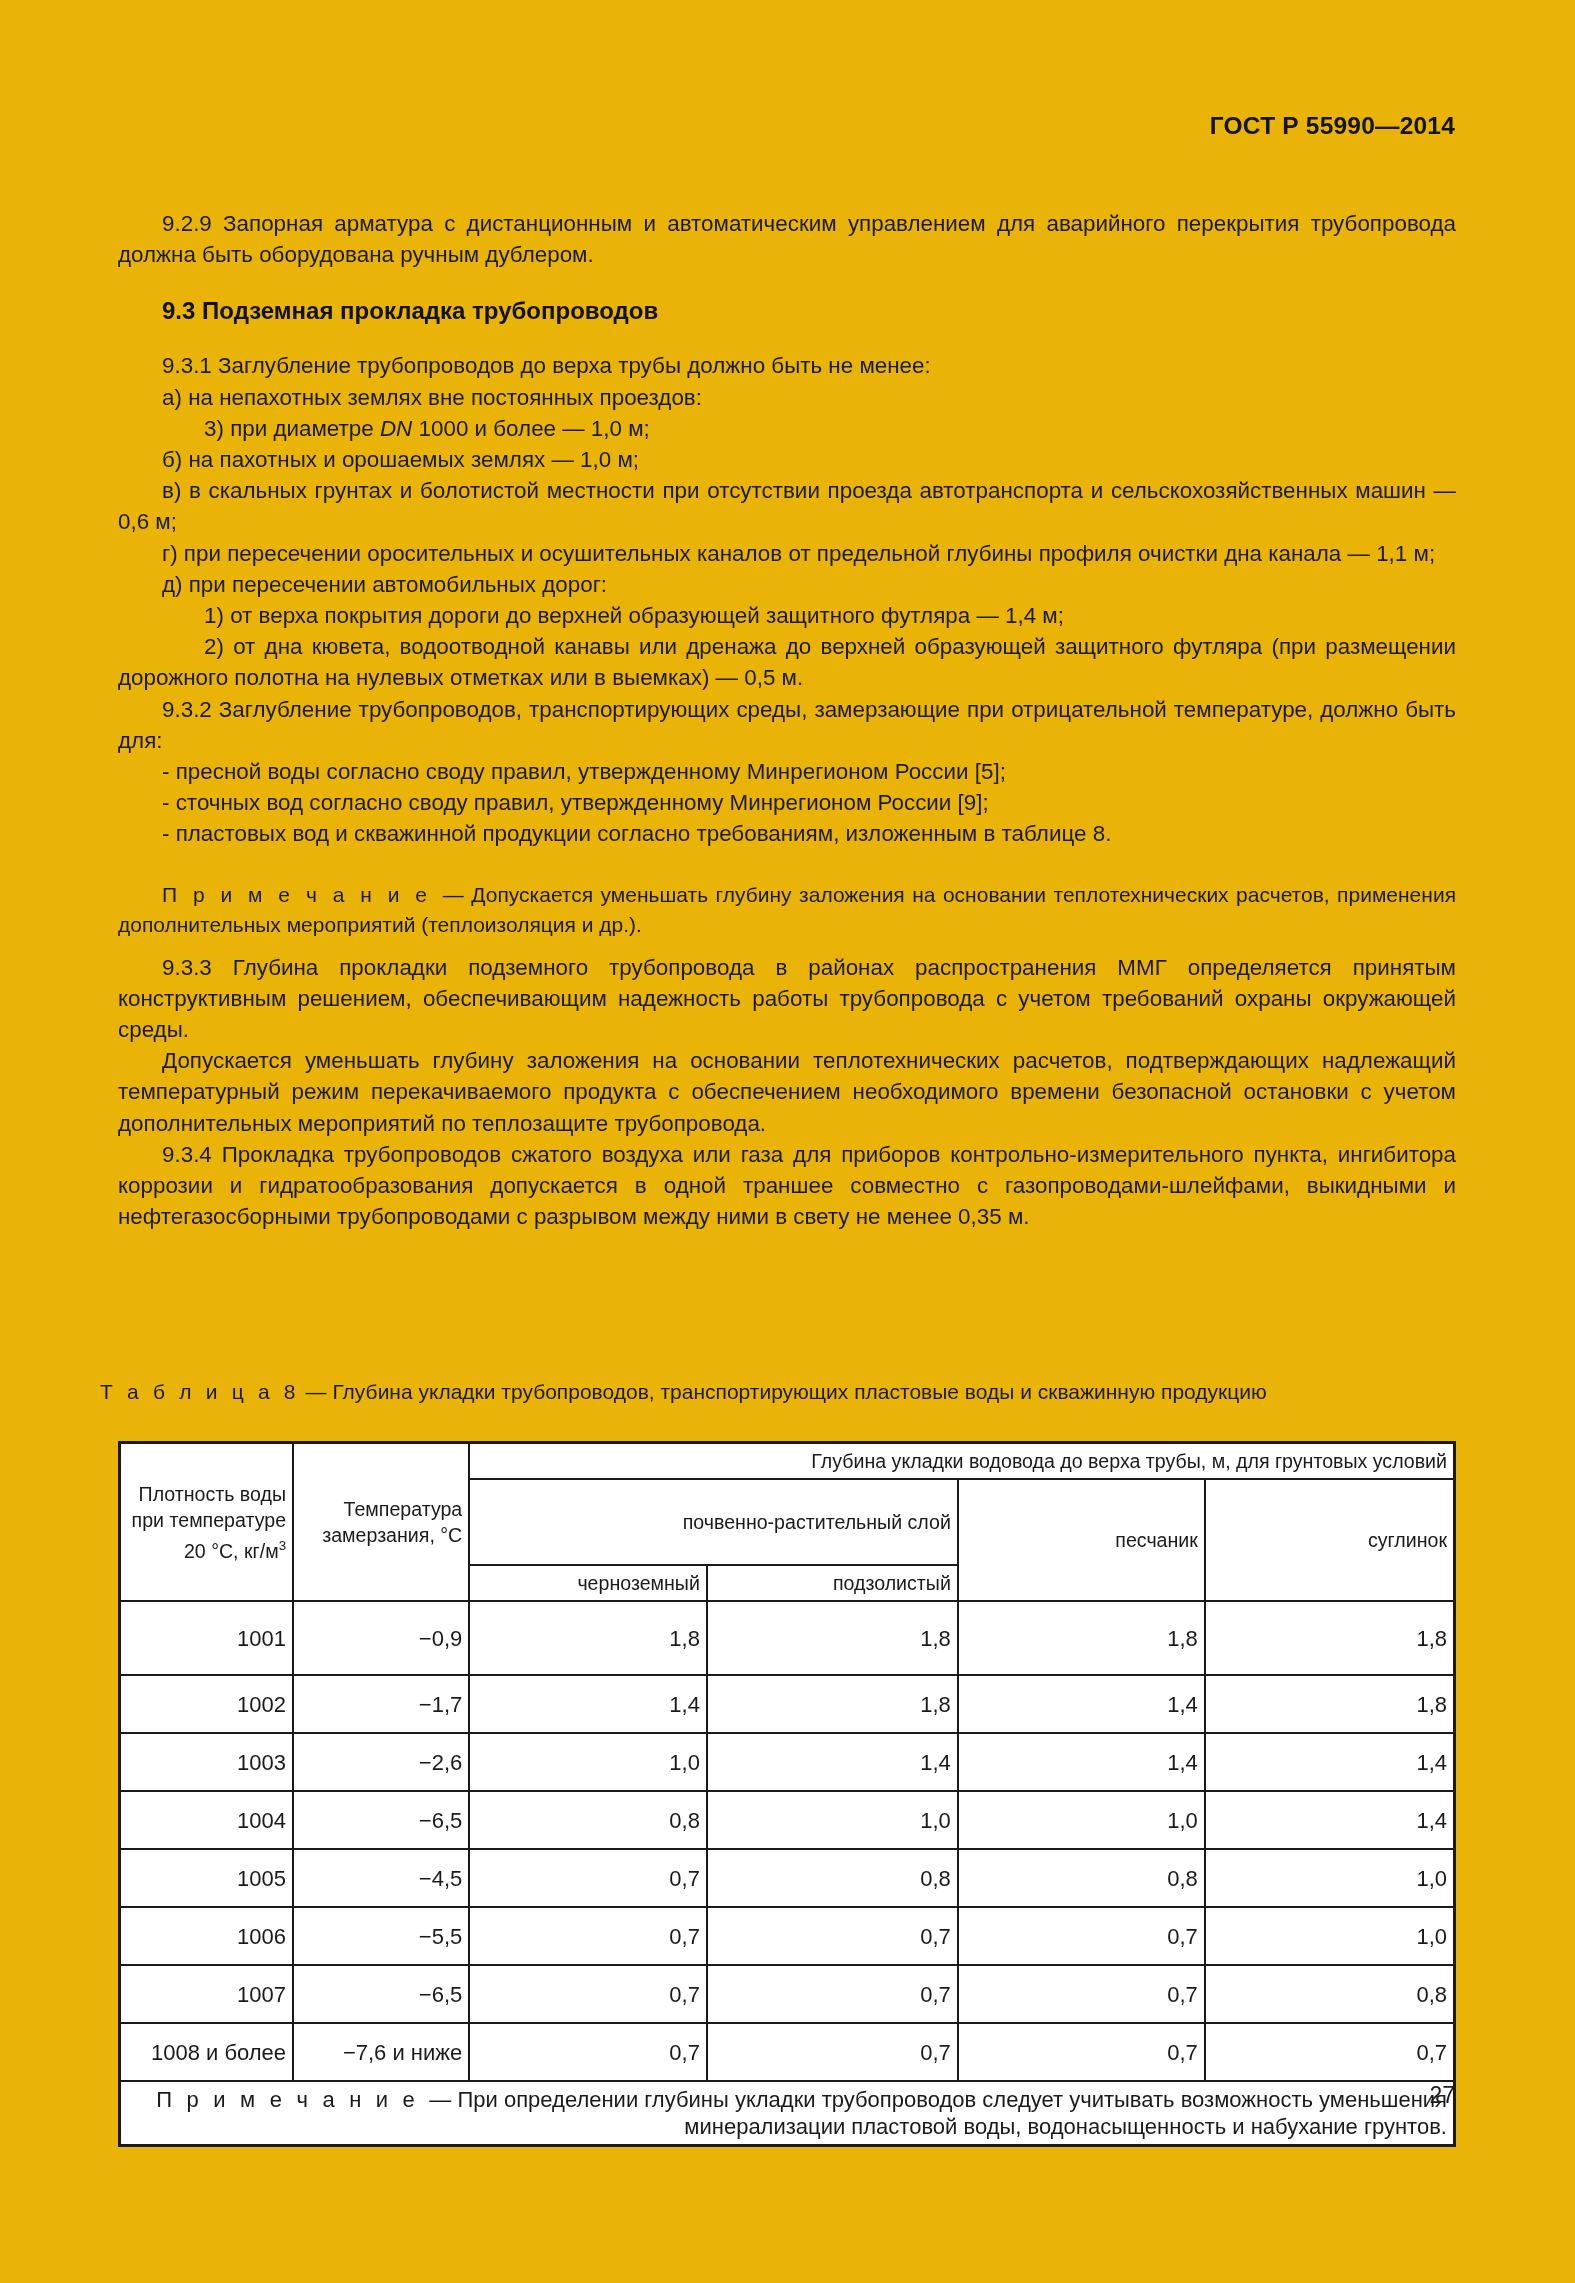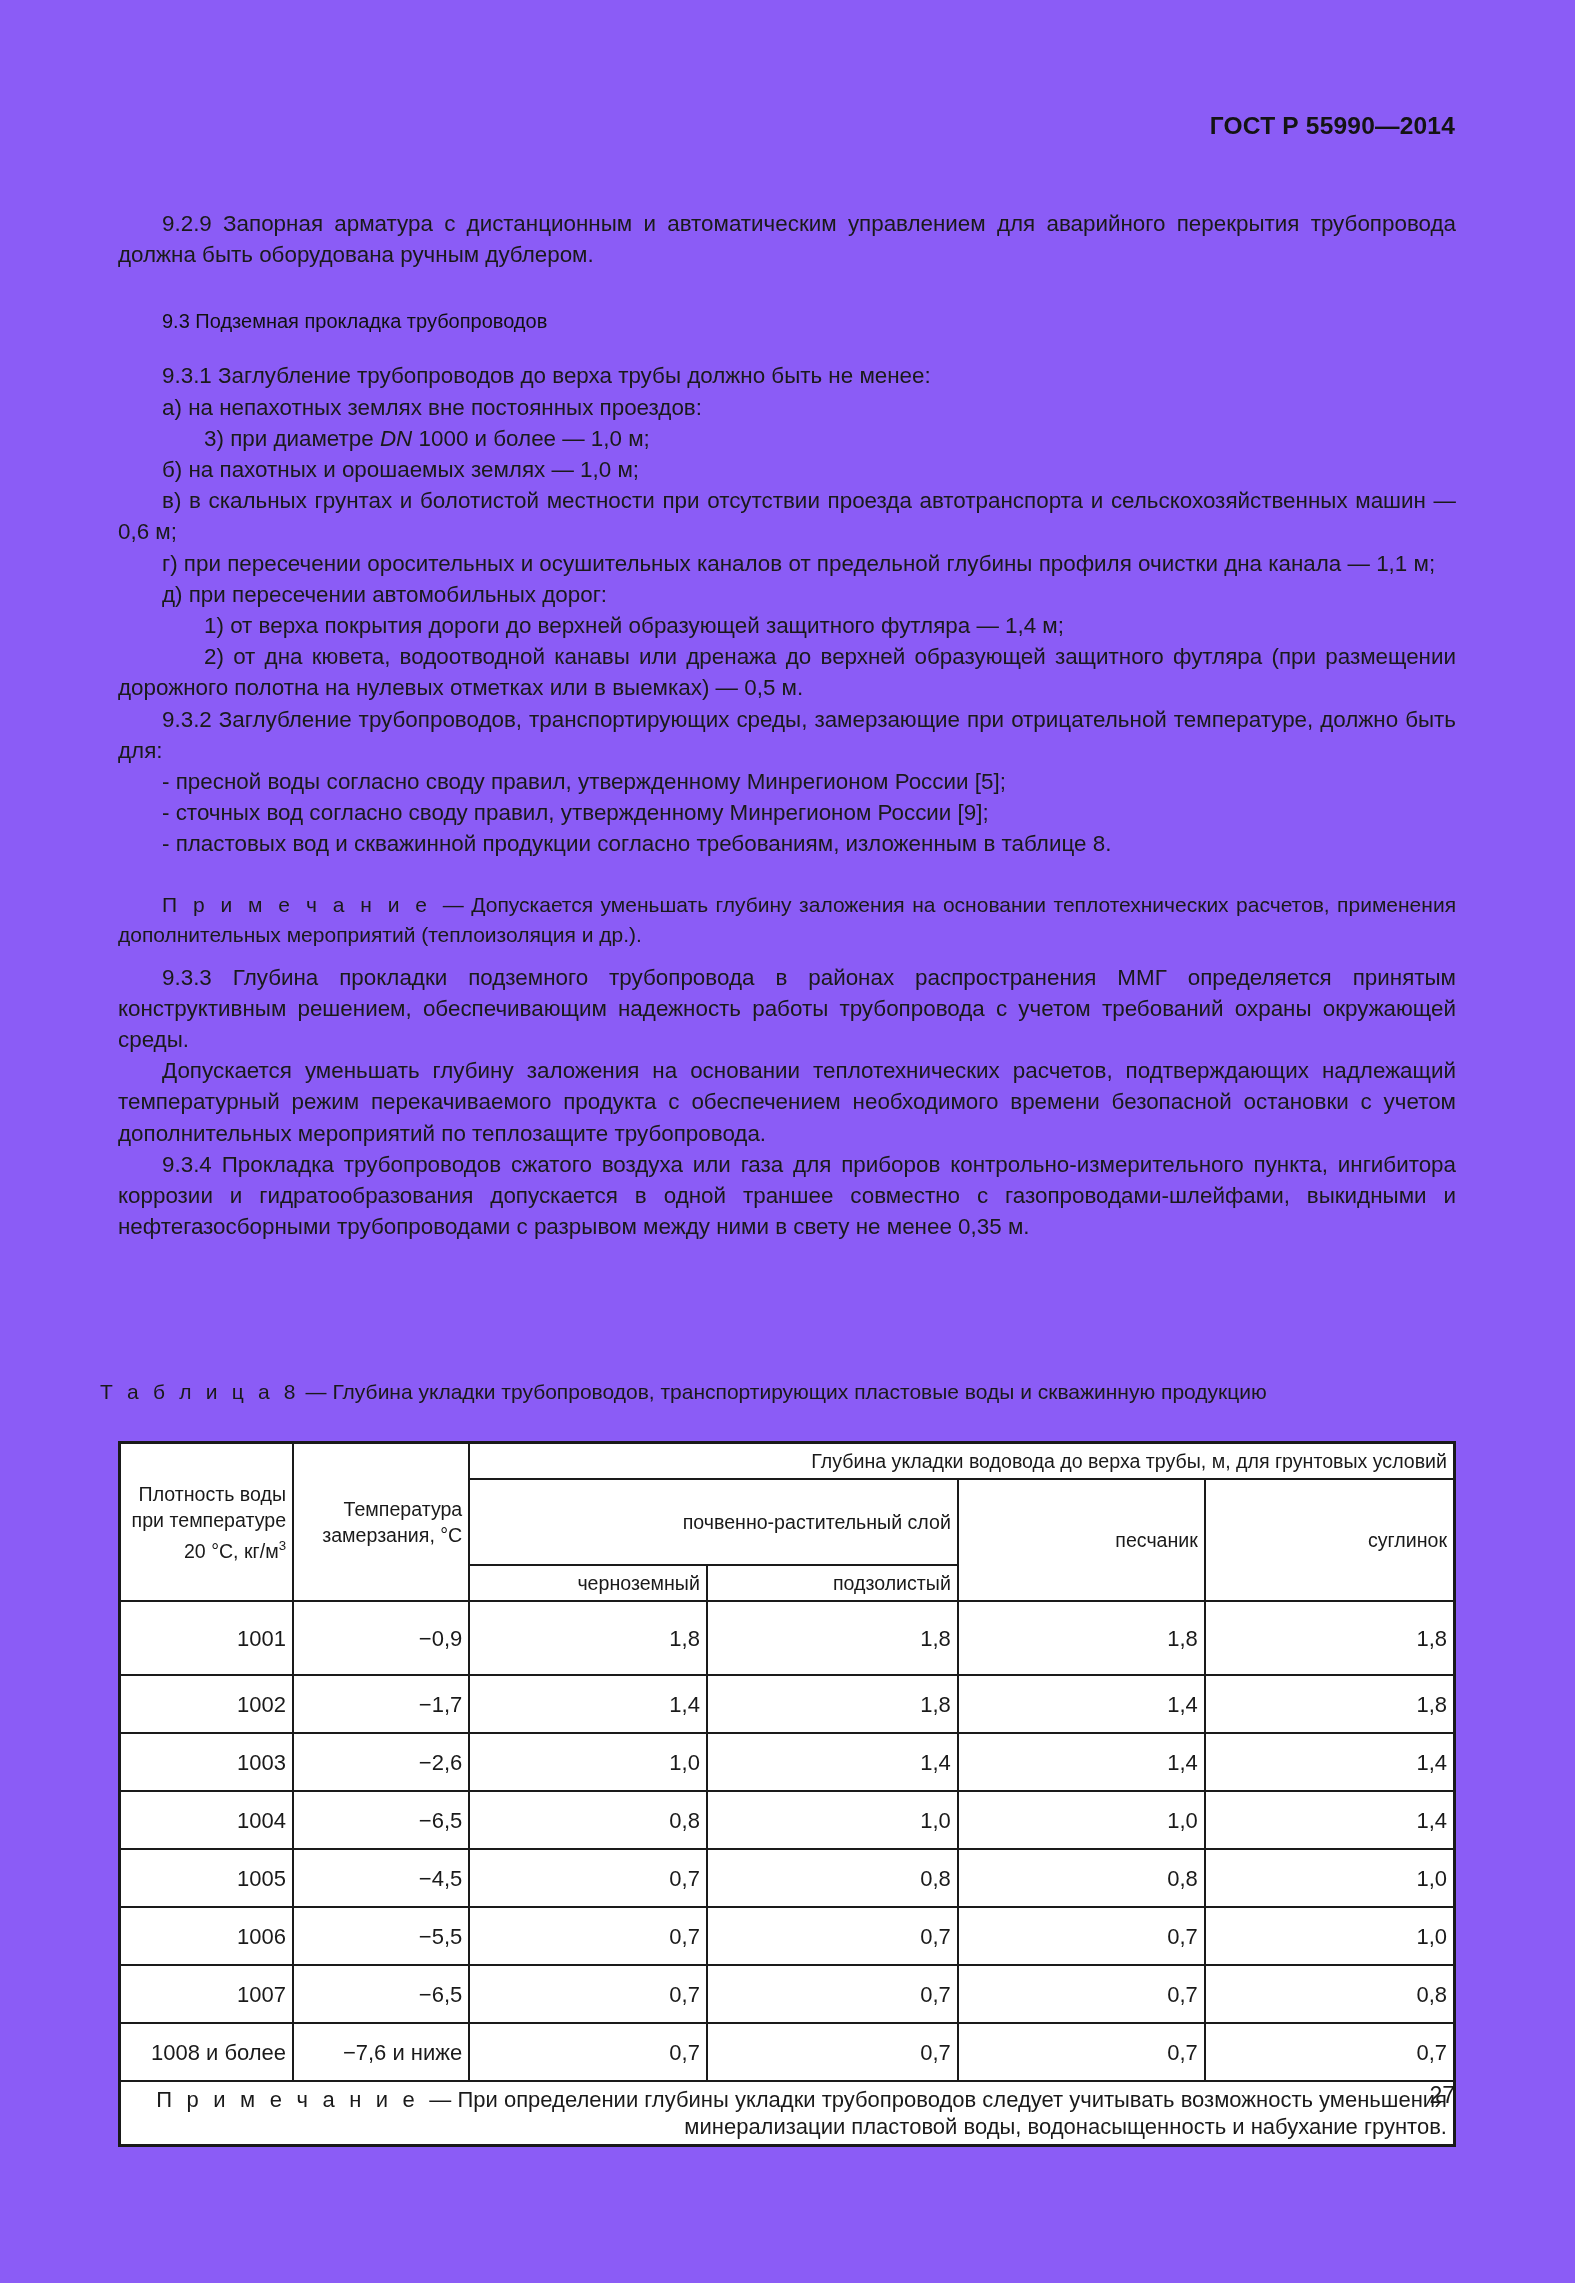--- a/index.html
+++ b/index.html
@@ -10,21 +10,21 @@
   }
   body {
     font-family: "Liberation Sans", "DejaVu Sans", sans-serif;
     color: #1a1a1a;
   }
   .page {
     position: relative;
     width: 1575px;
     height: 2283px;
     margin: 0 auto;
-    background: #8b5cf6;
+    background: #eab308;
     box-sizing: border-box;
     overflow: hidden;
   }
 
   
   .page-header {
     position: absolute;
     top: 112px;
     right: 120px;
     font-size: 24.5px;
@@ -48,24 +48,24 @@
     line-height: 31.2px;
     text-align: justify;
     text-justify: inter-word;
     color: #1a1a1a;
     hyphens: none;
   }
   p.para.ind  { text-indent: 44px; }
   p.para.ind2 { text-indent: 86px; }
 
   h3.section-head {
-    margin: 36px 0 24px 0;
-    font-size: 20px;
+    margin: 26px 0 24px 0;
+    font-size: 24px;
     line-height: 30px;
-    font-weight: normal;
+    font-weight: bold;
     text-indent: 44px;
     color: #111111;
   }
 
   .it { font-style: italic; }
 
   .note-para {
     margin: 30px 0 0 0;
     font-size: 21px;
     line-height: 30px;

